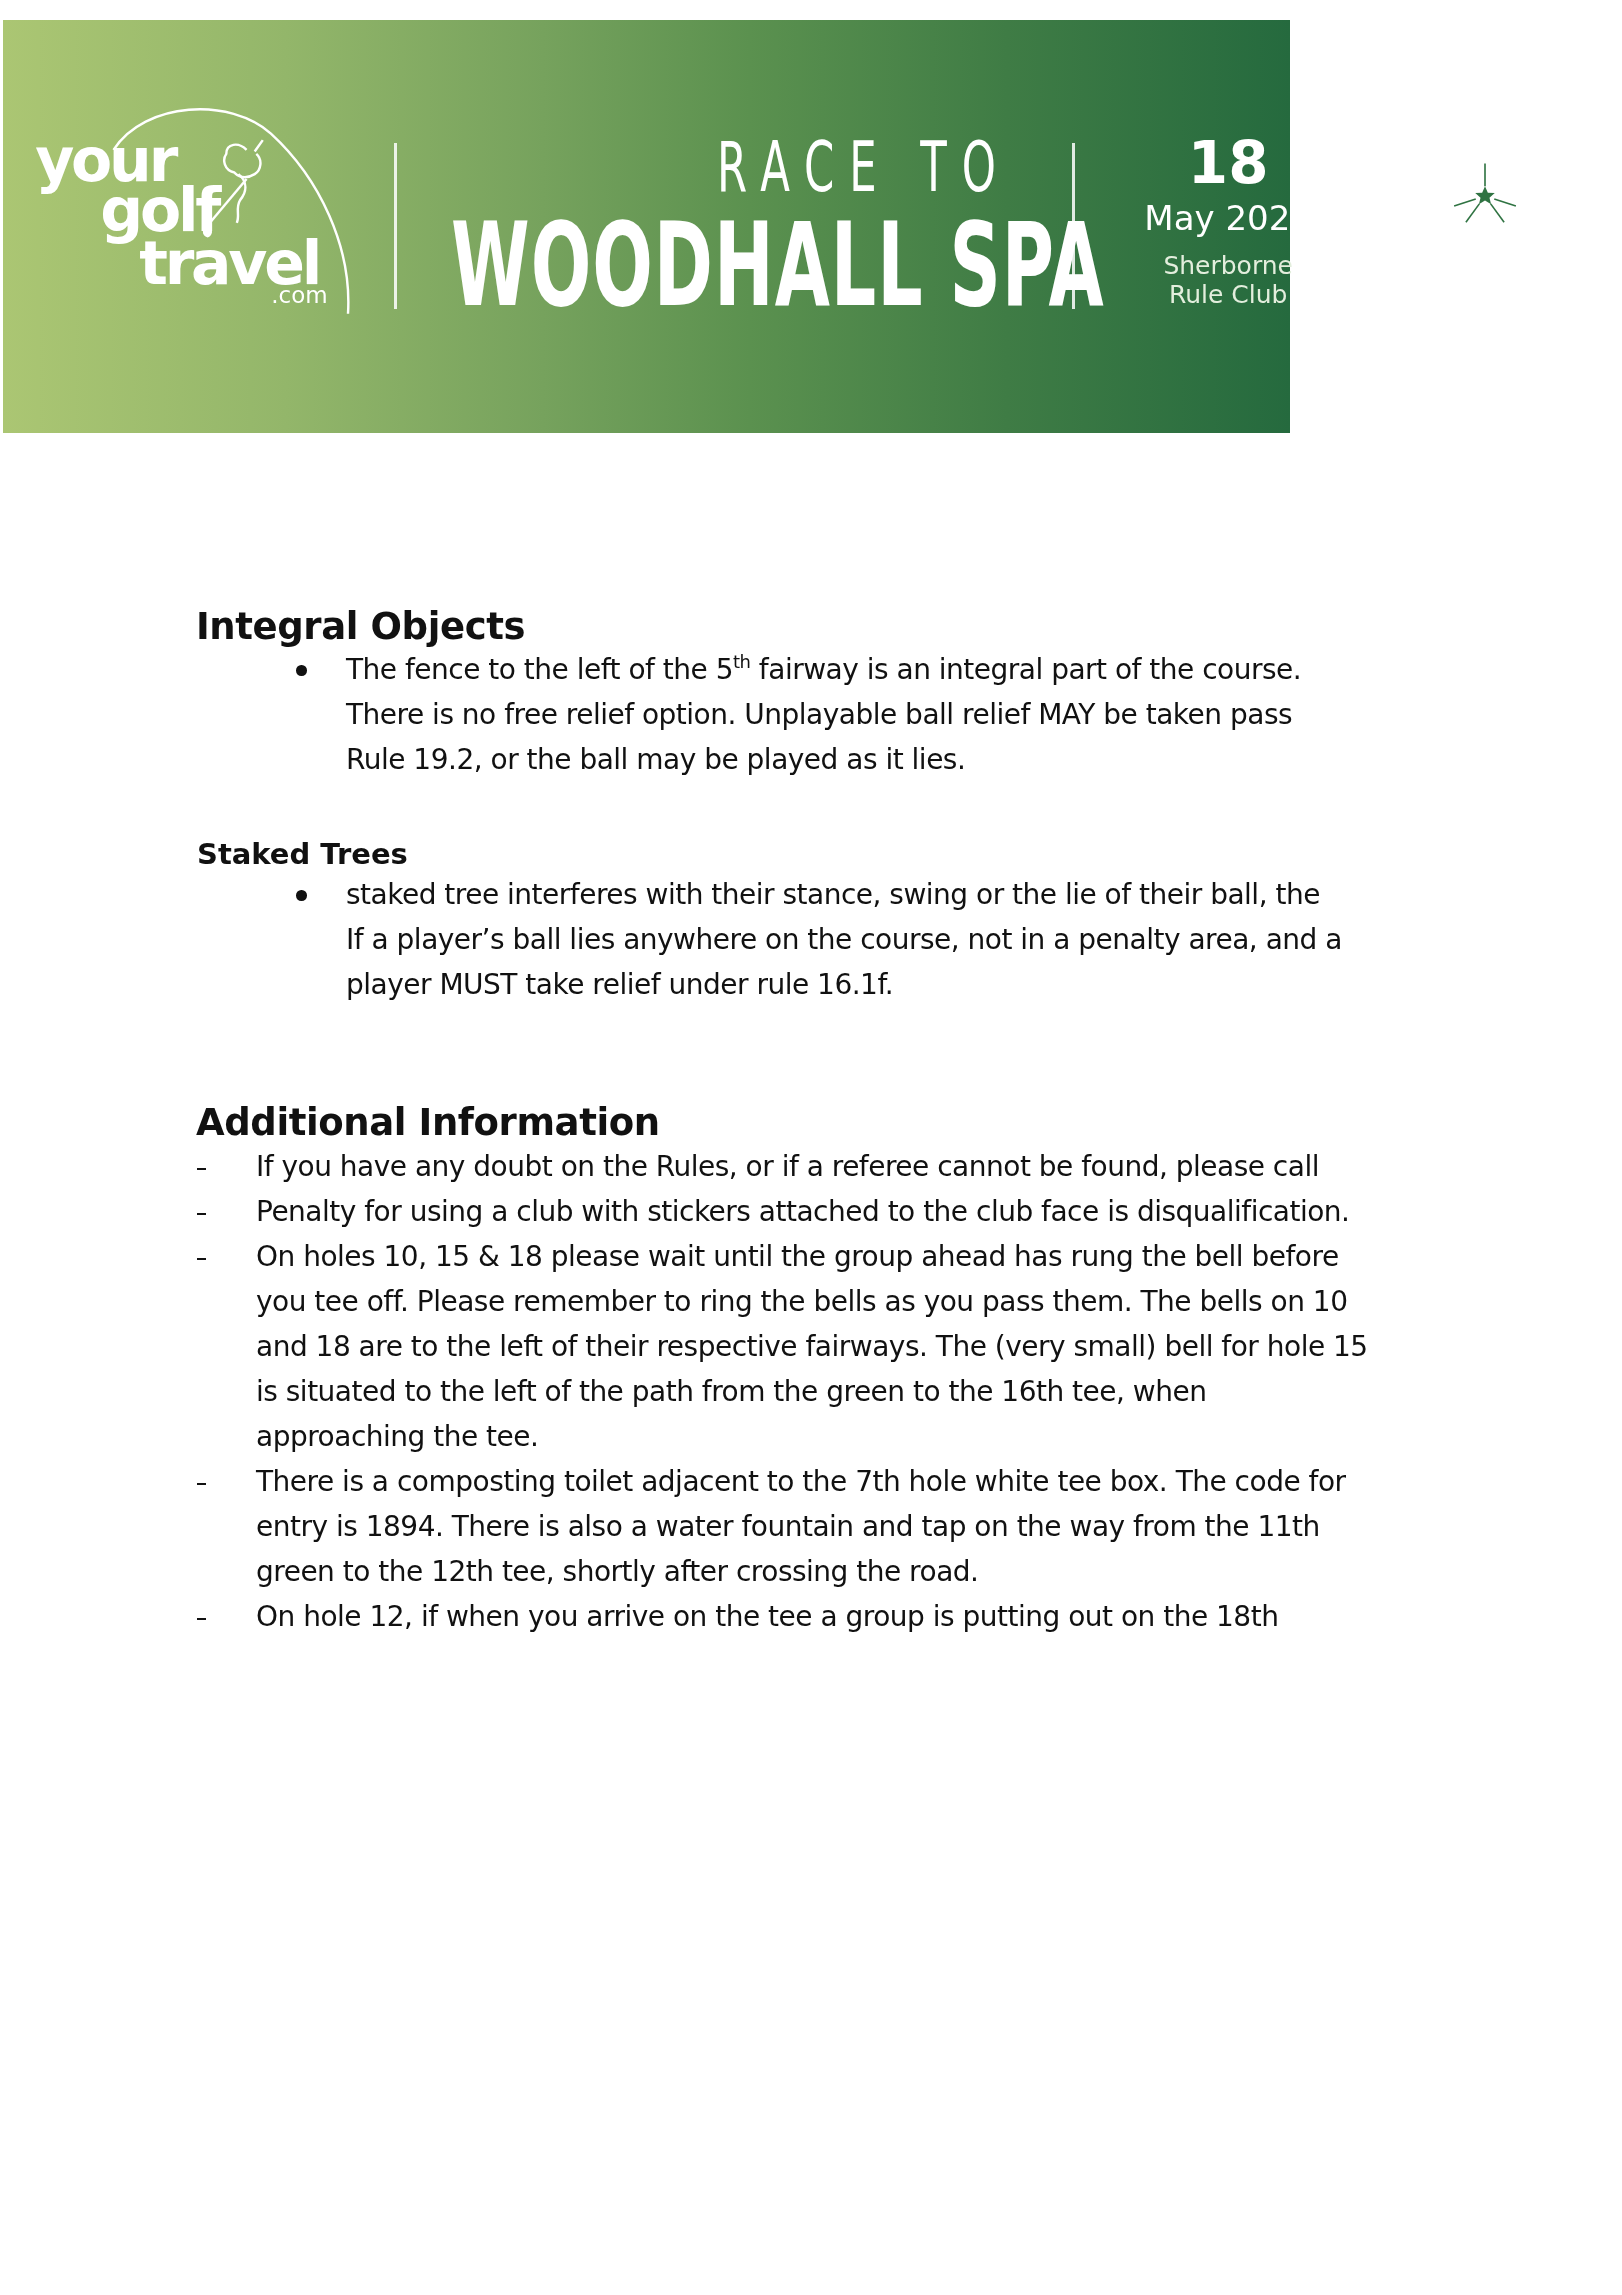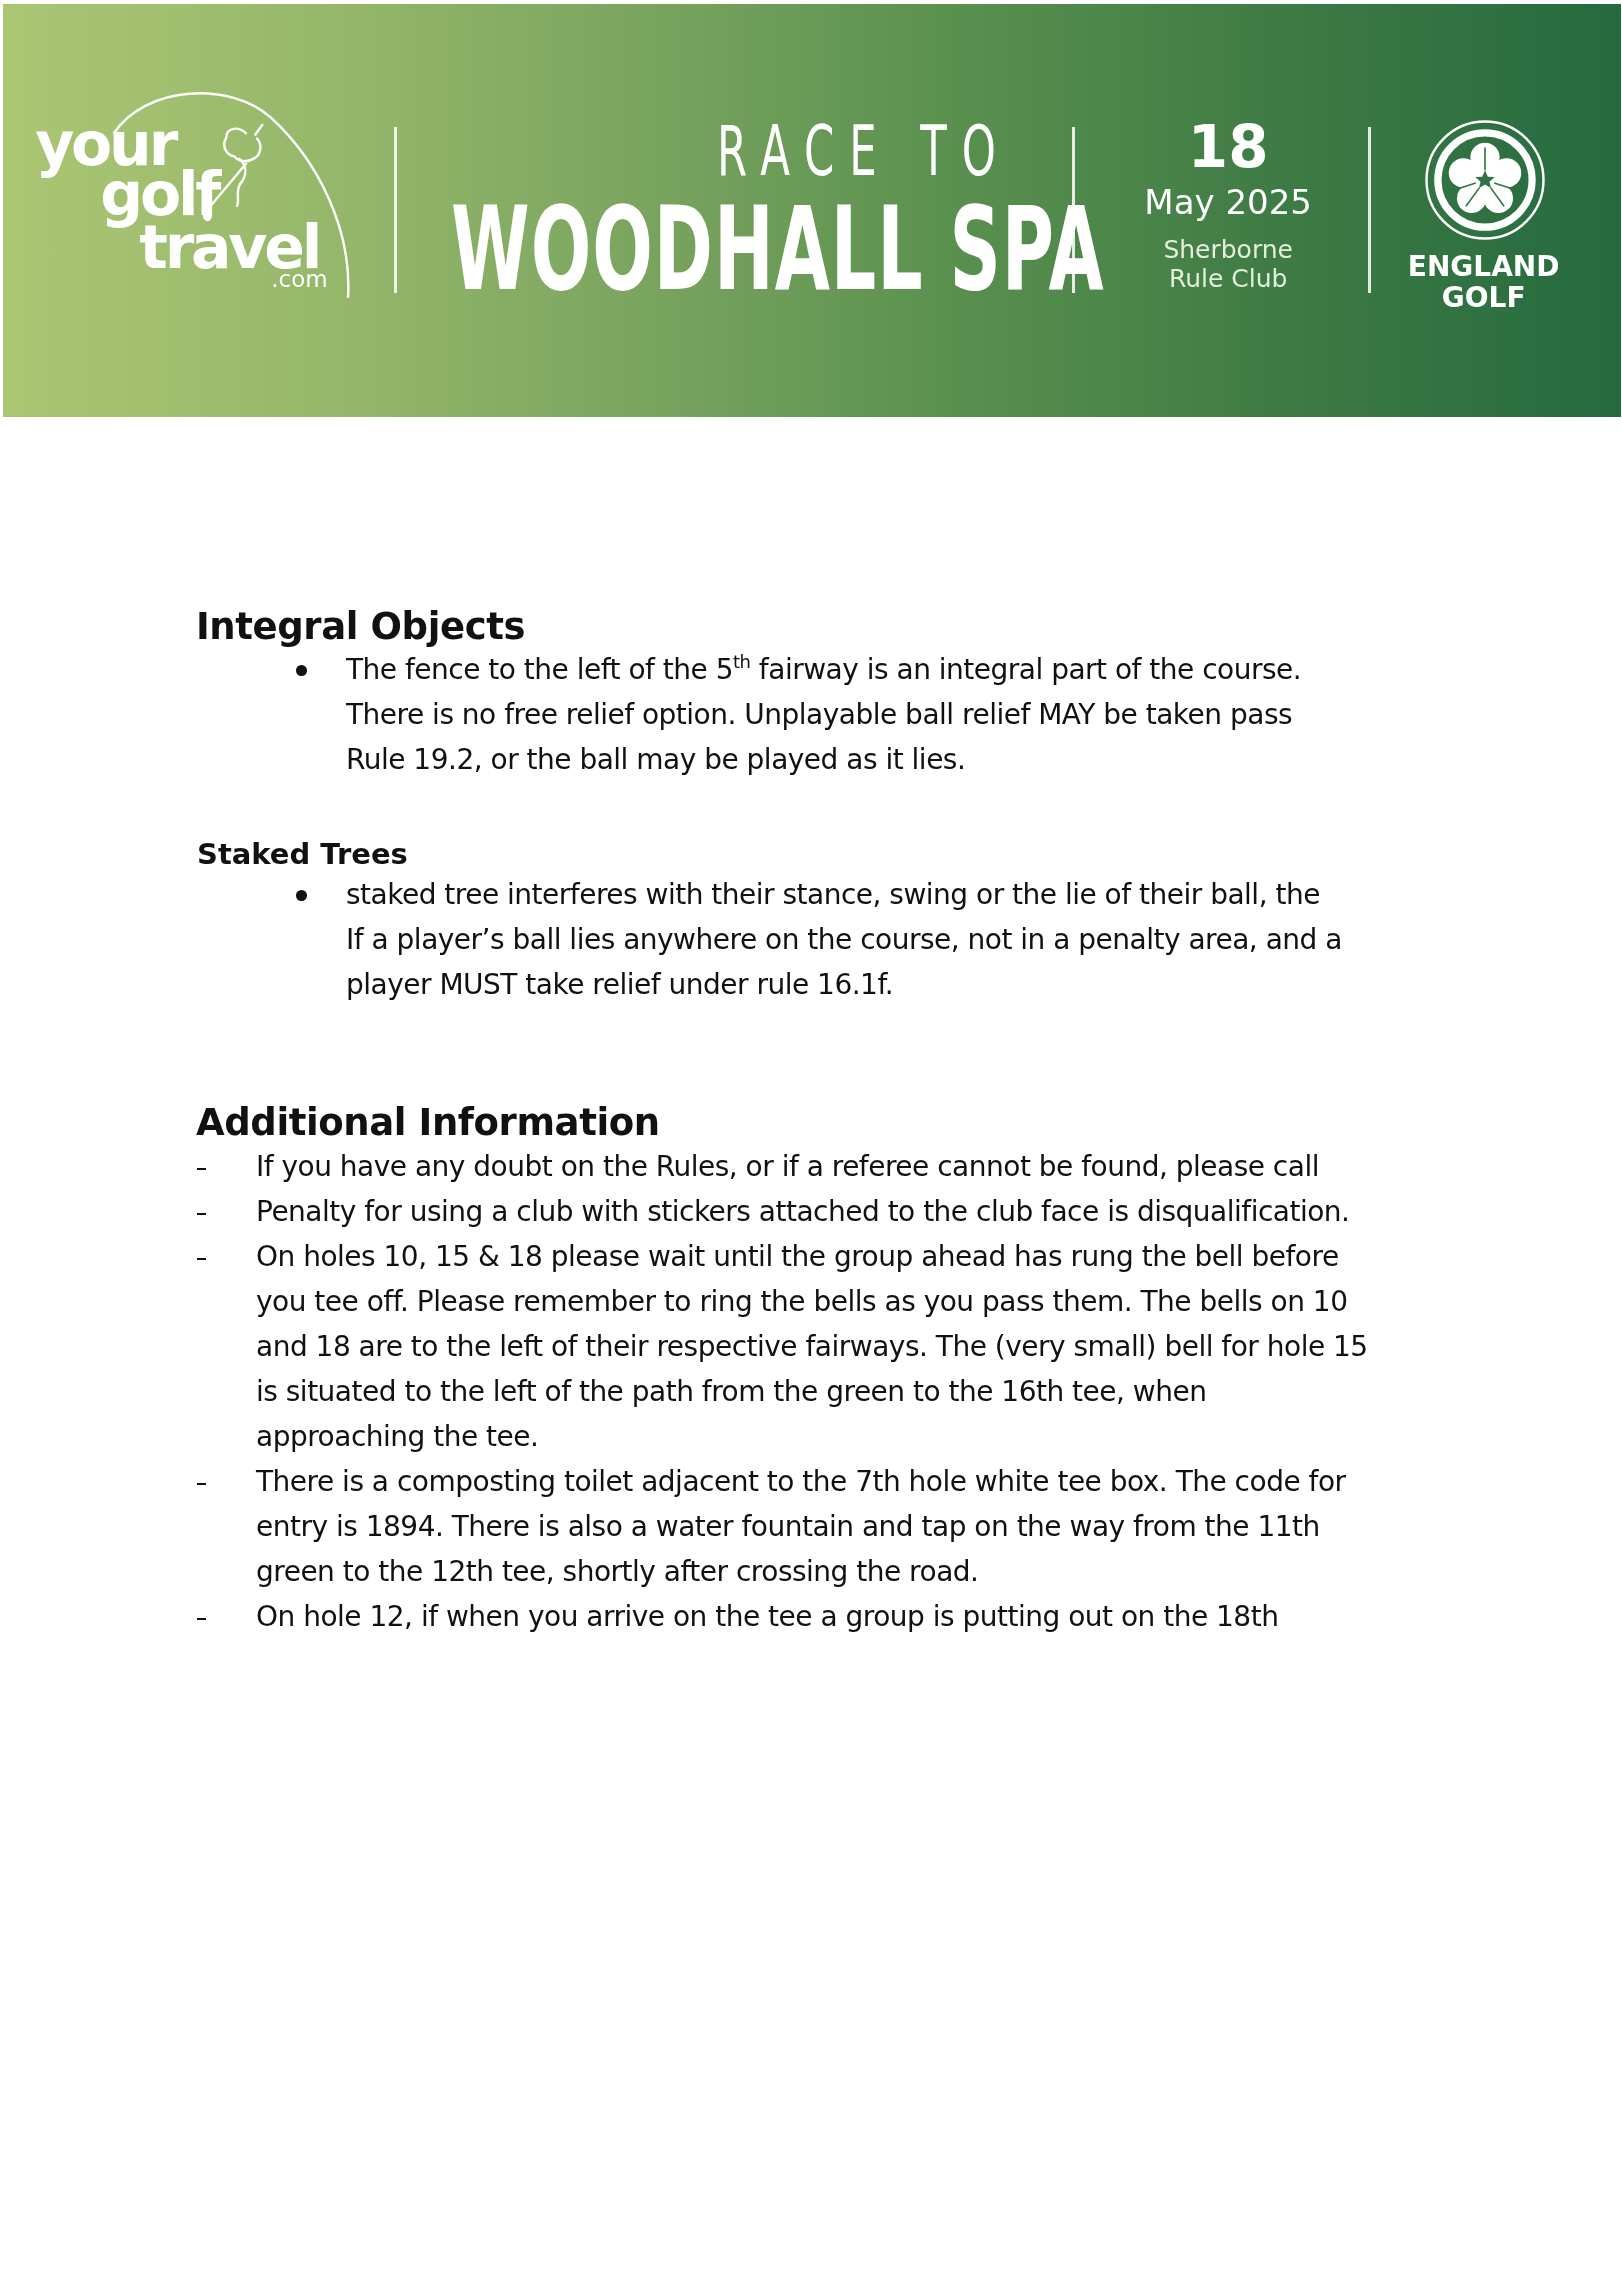--- a/index.html
+++ b/index.html
@@ -1,20 +1,20 @@
 <!DOCTYPE html>
 <html style="font-size:13px"><head>
 <meta charset="utf-8">
 <style>
   html, body { margin: 0; padding: 0; background: #ffffff; }
   body { width: 1623px; height: 2295px; position: relative; overflow: hidden;
          font-family: "Liberation Sans", sans-serif; color: #111111; }
 
   
-  .banner { position: absolute; left: 3.2px; top: 4px; width: 1618px; height: 413px;
+  .banner { position: absolute; left: 3.2px; top: 20px; width: 1287px; height: 413px;
             background: linear-gradient(90deg, #abc673 0%, #93b66a 22%, #76a25d 42%, #5b914f 58%, #3f7c45 78%, #256a3e 100%); }
   .divider { position: absolute; width: 2.4px; background: rgba(255,255,255,0.85); top: 123px; height: 166px; }
 
   .logo-text { position: absolute; color: #fff; font-family: "DejaVu Sans", sans-serif; font-weight: bold;
                letter-spacing: -3.2px; line-height: 1; white-space: nowrap; }
   .logo-your { left: 32px; top: 110px; font-size: 60px; }
   .logo-golf { left: 97px; top: 160px; font-size: 60px; }
   .logo-travel { left: 136px; top: 213px; font-size: 60px; }
   .logo-com { left: 268px; top: 264px; font-size: 23px; font-weight: normal; letter-spacing: 0; }
   .logo-svg { position: absolute; left: 0; top: 0; width: 406px; height: 413px; pointer-events: none; }

